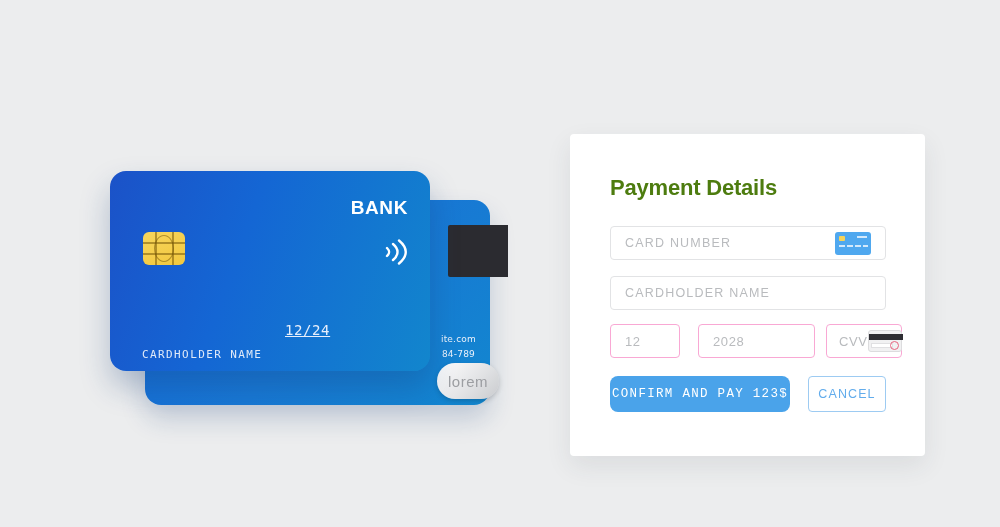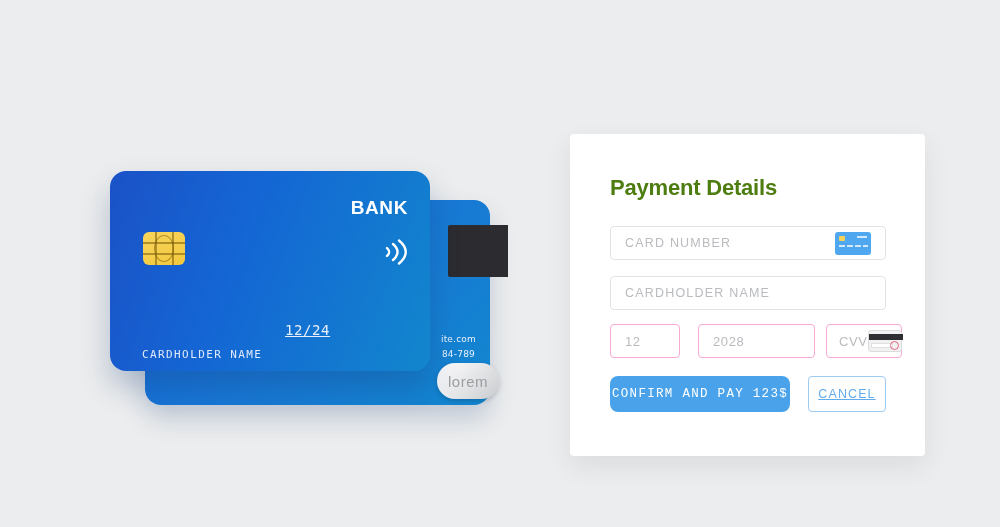--- a/index.html
+++ b/index.html
@@ -156,21 +156,20 @@
     position: absolute; left: 40px; top: 242px; width: 180px; height: 36px;
     background: #4aa3ea; border: none; border-radius: 8px; color: #fff;
     font-size: 12.5px; letter-spacing: 1.3px; cursor: pointer;
     font-family: Liberation Mono, monospace;
   }
   .btn-secondary {
     position: absolute; left: 238px; top: 242px; width: 78px; height: 36px;
     background: #fff; border: 1px solid #9dcbf2; border-radius: 4px; color: #62acec;
     font-size: 12.5px; letter-spacing: 1.1px; cursor: pointer;
     font-family: "Liberation Sans", sans-serif;
-    text-decoration: underline;
   }
 </style>
 </head>
 <body>
 
 <div class="stage">
 
 
   <div class="cards">
 

